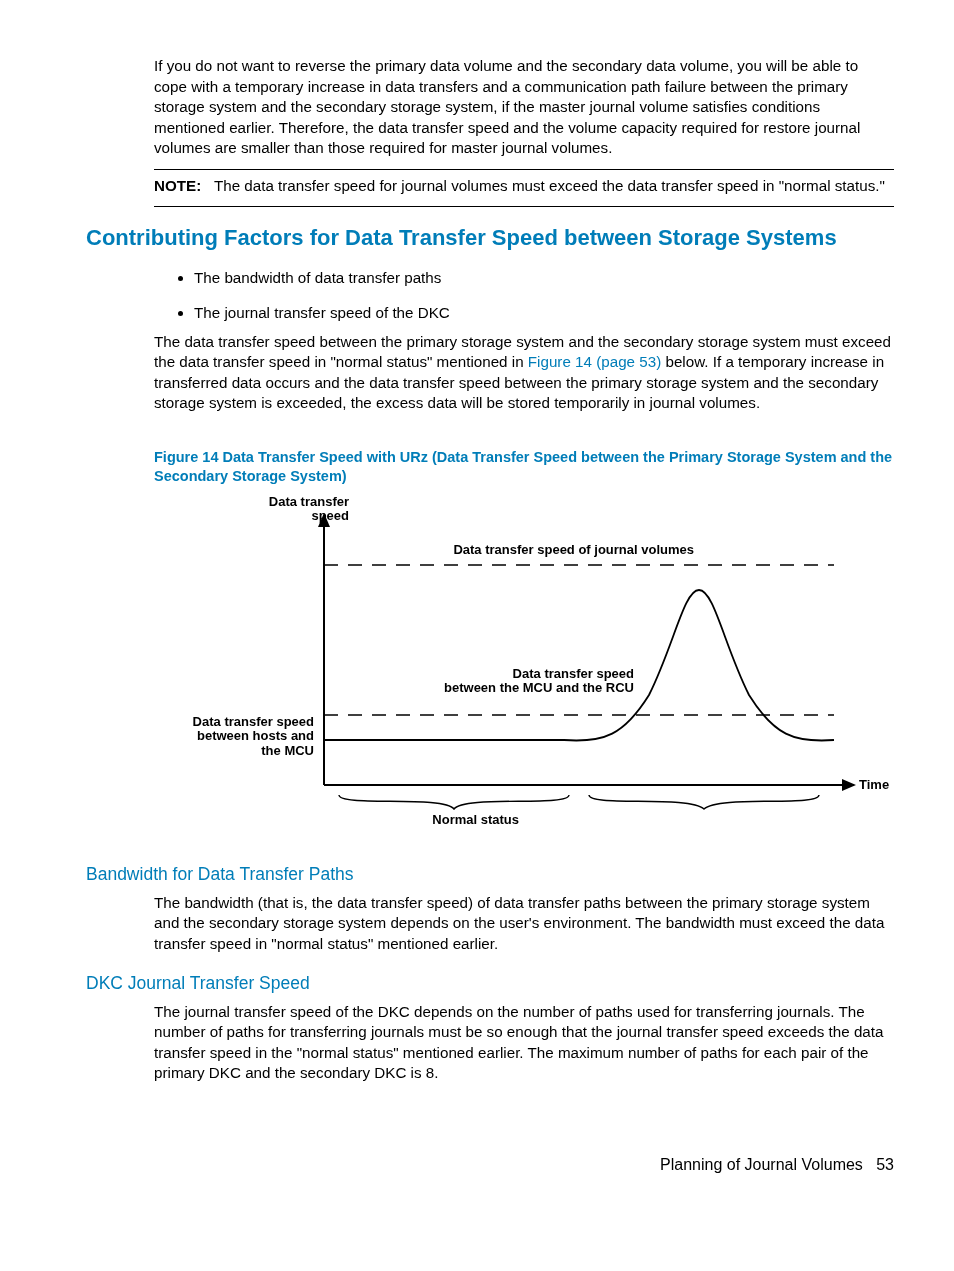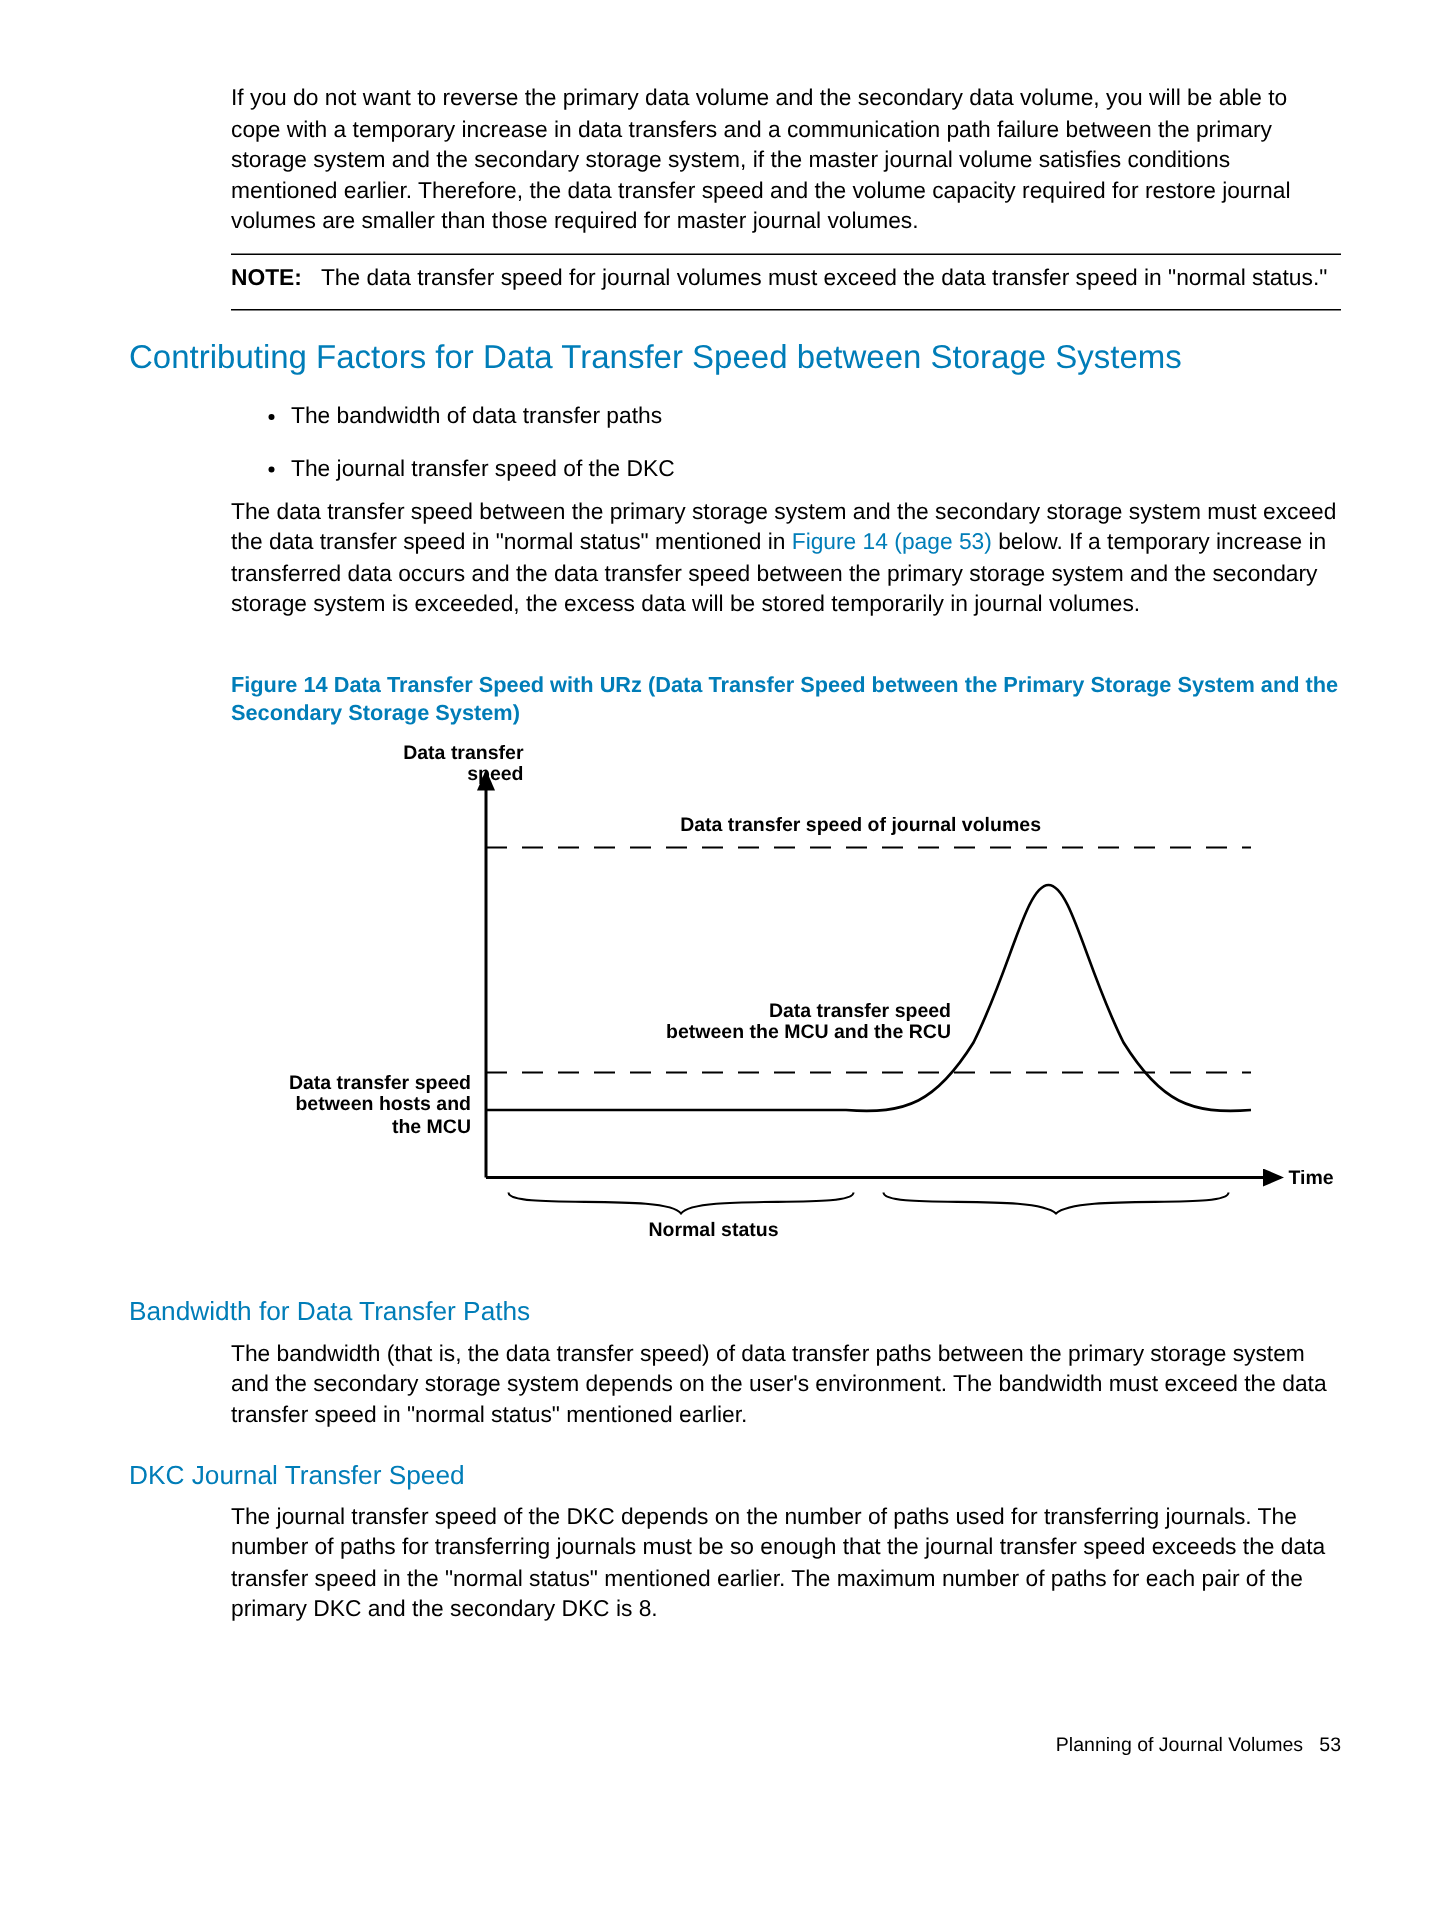--- a/index.html
+++ b/index.html
@@ -20,21 +20,21 @@
   hr.rule {
     border: none;
     border-top: 1px solid #000;
     margin: 10px 0 6px 68px;
   }
   .note-label {
     font-weight: bold;
   }
   h2.section {
     color: #007db8;
-    font-weight: normal;
+    font-weight: bold;
     font-size: 22px;
     margin: 16px 0 8px 0;
   }
   h3.sub {
     color: #007db8;
     font-weight: normal;
     font-size: 17.5px;
     margin: 18px 0 6px 0;
   }
   ul {
@@ -56,21 +56,21 @@
     font-family: Arial, sans-serif;
     font-weight: bold;
     font-size: 13px;
   }
   .figure-box svg { position:absolute; left:0; top:0; }
   .flab { position:absolute; line-height:1.1; text-align:right; }
   .footer {
     position: relative;
     margin-top: 70px;
     text-align: right;
-    font-size: 13px;
+    font-size: 16px;
   }
 </style>
 </head>
 <body>
 
 <div class="body-text">
   <p>If you do not want to reverse the primary data volume and the secondary data volume, you will be able to cope with a temporary increase in data transfers and a communication path failure between the primary storage system and the secondary storage system, if the master journal volume satisfies conditions mentioned earlier. Therefore, the data transfer speed and the volume capacity required for restore journal volumes are smaller than those required for master journal volumes.</p>
 </div>
 
 <hr class="rule">

